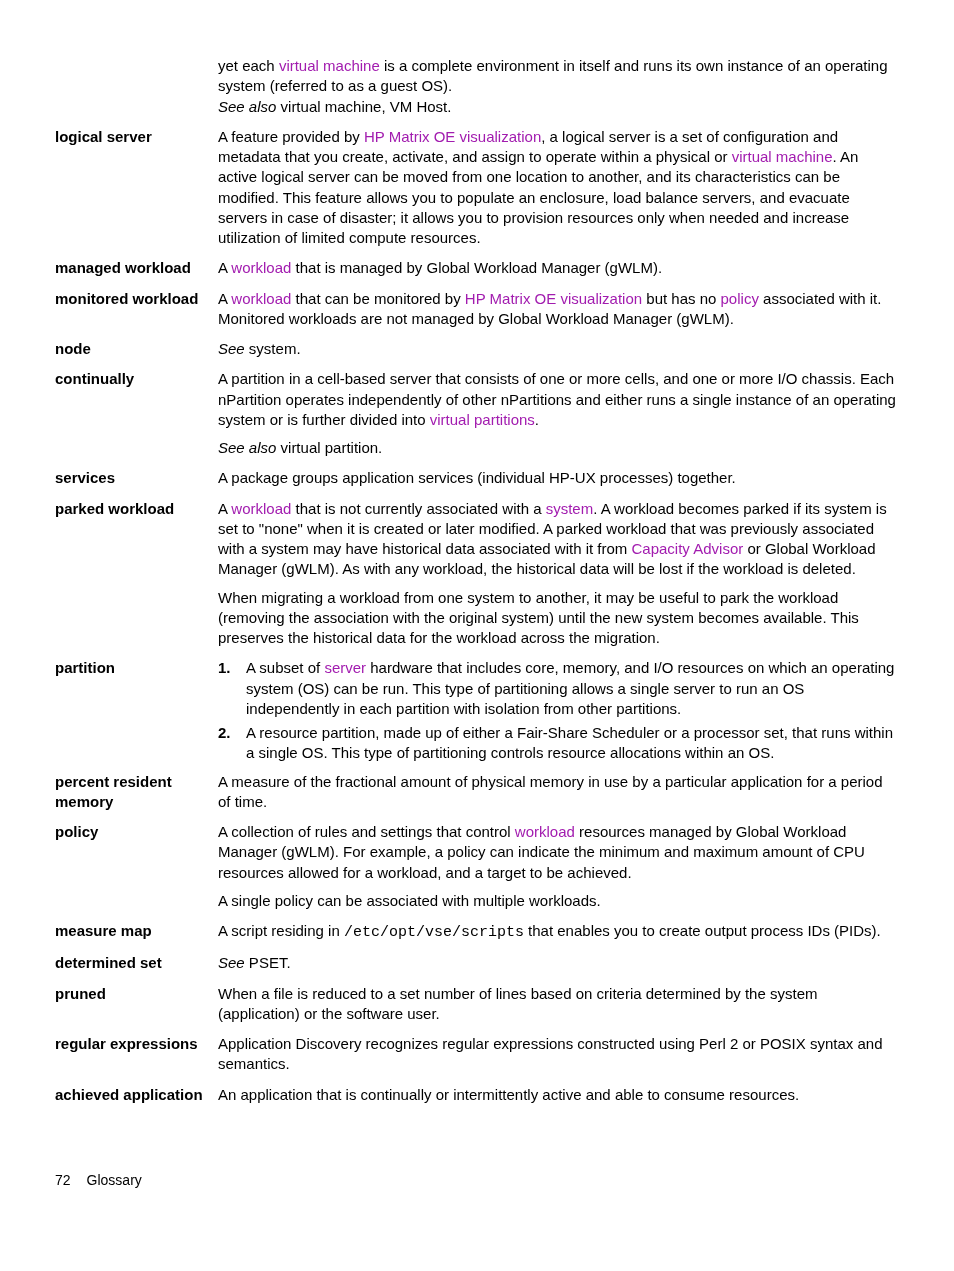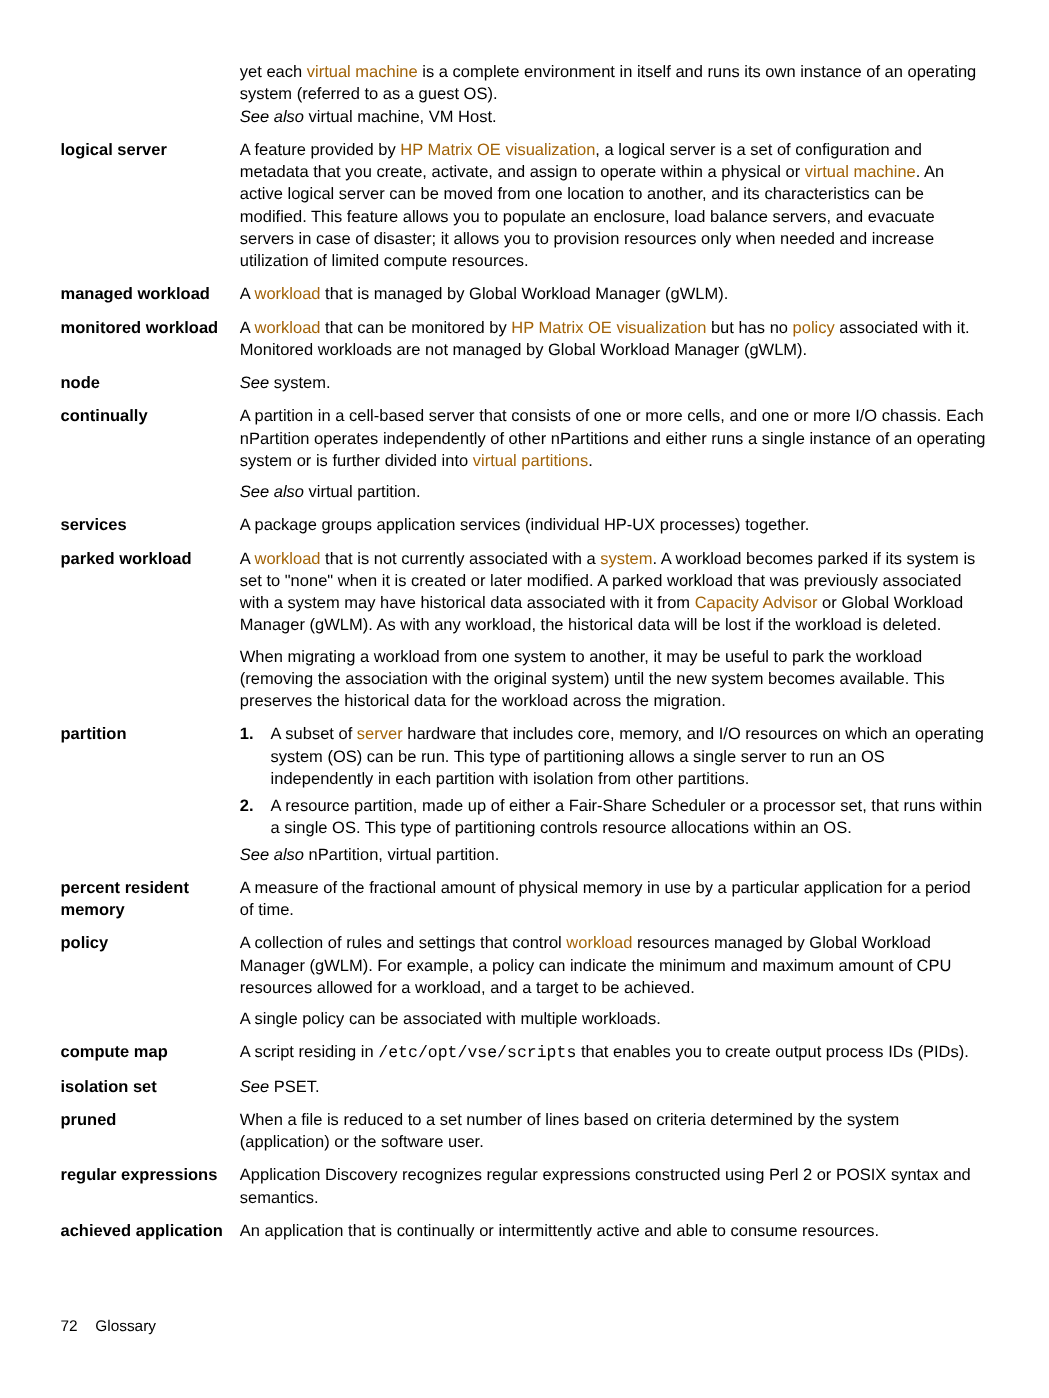--- a/index.html
+++ b/index.html
@@ -25,21 +25,21 @@
   .def {
     flex: 1;
   }
   .def p {
     margin: 0 0 8px 0;
   }
   .def p:last-child {
     margin-bottom: 6px;
   }
   a.link {
-    color: #a16207;
+    color: #a21caf;
     text-decoration: none;
   }
   .italic {
     font-style: italic;
   }
   .mono {
     font-family: "Courier New", monospace;
   }
   ol.numlist {
     margin: 0 0 4px 0;
@@ -146,21 +146,20 @@
 
 <div class="entry">
   <div class="term">partition</div>
   <div class="def">
     <ol class="numlist">
       <li>
         <span>A subset of </span><a class="link">server</a><span> hardware that includes core, memory, and I/O resources on which an operating system (OS) can be run. This type of partitioning allows a single server to run an OS independently in each partition with isolation from other partitions.</span>
       </li>
       <li>A resource partition, made up of either a Fair-Share Scheduler or a processor set, that runs within a single OS. This type of partitioning controls resource allocations within an OS.</li>
     </ol>
-    <p><span class="italic">See also</span><span> nPartition, virtual partition.</span></p>
   </div>
 </div>
 
 <div class="entry">
   <div class="term">percent resident memory</div>
   <div class="def">
     <p>A measure of the fractional amount of physical memory in use by a particular application for a period of time.</p>
   </div>
 </div>
 
@@ -168,30 +167,30 @@
   <div class="term">policy</div>
   <div class="def">
     <p>
       <span>A collection of rules and settings that control </span><a class="link">workload</a><span> resources managed by Global Workload Manager (gWLM). For example, a policy can indicate the minimum and maximum amount of CPU resources allowed for a workload, and a target to be achieved.</span>
     </p>
     <p>A single policy can be associated with multiple workloads.</p>
   </div>
 </div>
 
 <div class="entry">
-  <div class="term">compute map</div>
+  <div class="term">measure map</div>
   <div class="def">
     <p>
       <span>A script residing in </span><span class="mono">/etc/opt/vse/scripts</span><span> that enables you to create output process IDs (PIDs).</span>
     </p>
   </div>
 </div>
 
 <div class="entry">
-  <div class="term">isolation set</div>
+  <div class="term">determined set</div>
   <div class="def">
     <p><span class="italic">See</span><span> PSET.</span></p>
   </div>
 </div>
 
 <div class="entry">
   <div class="term">pruned</div>
   <div class="def">
     <p>When a file is reduced to a set number of lines based on criteria determined by the system (application) or the software user.</p>
   </div>

